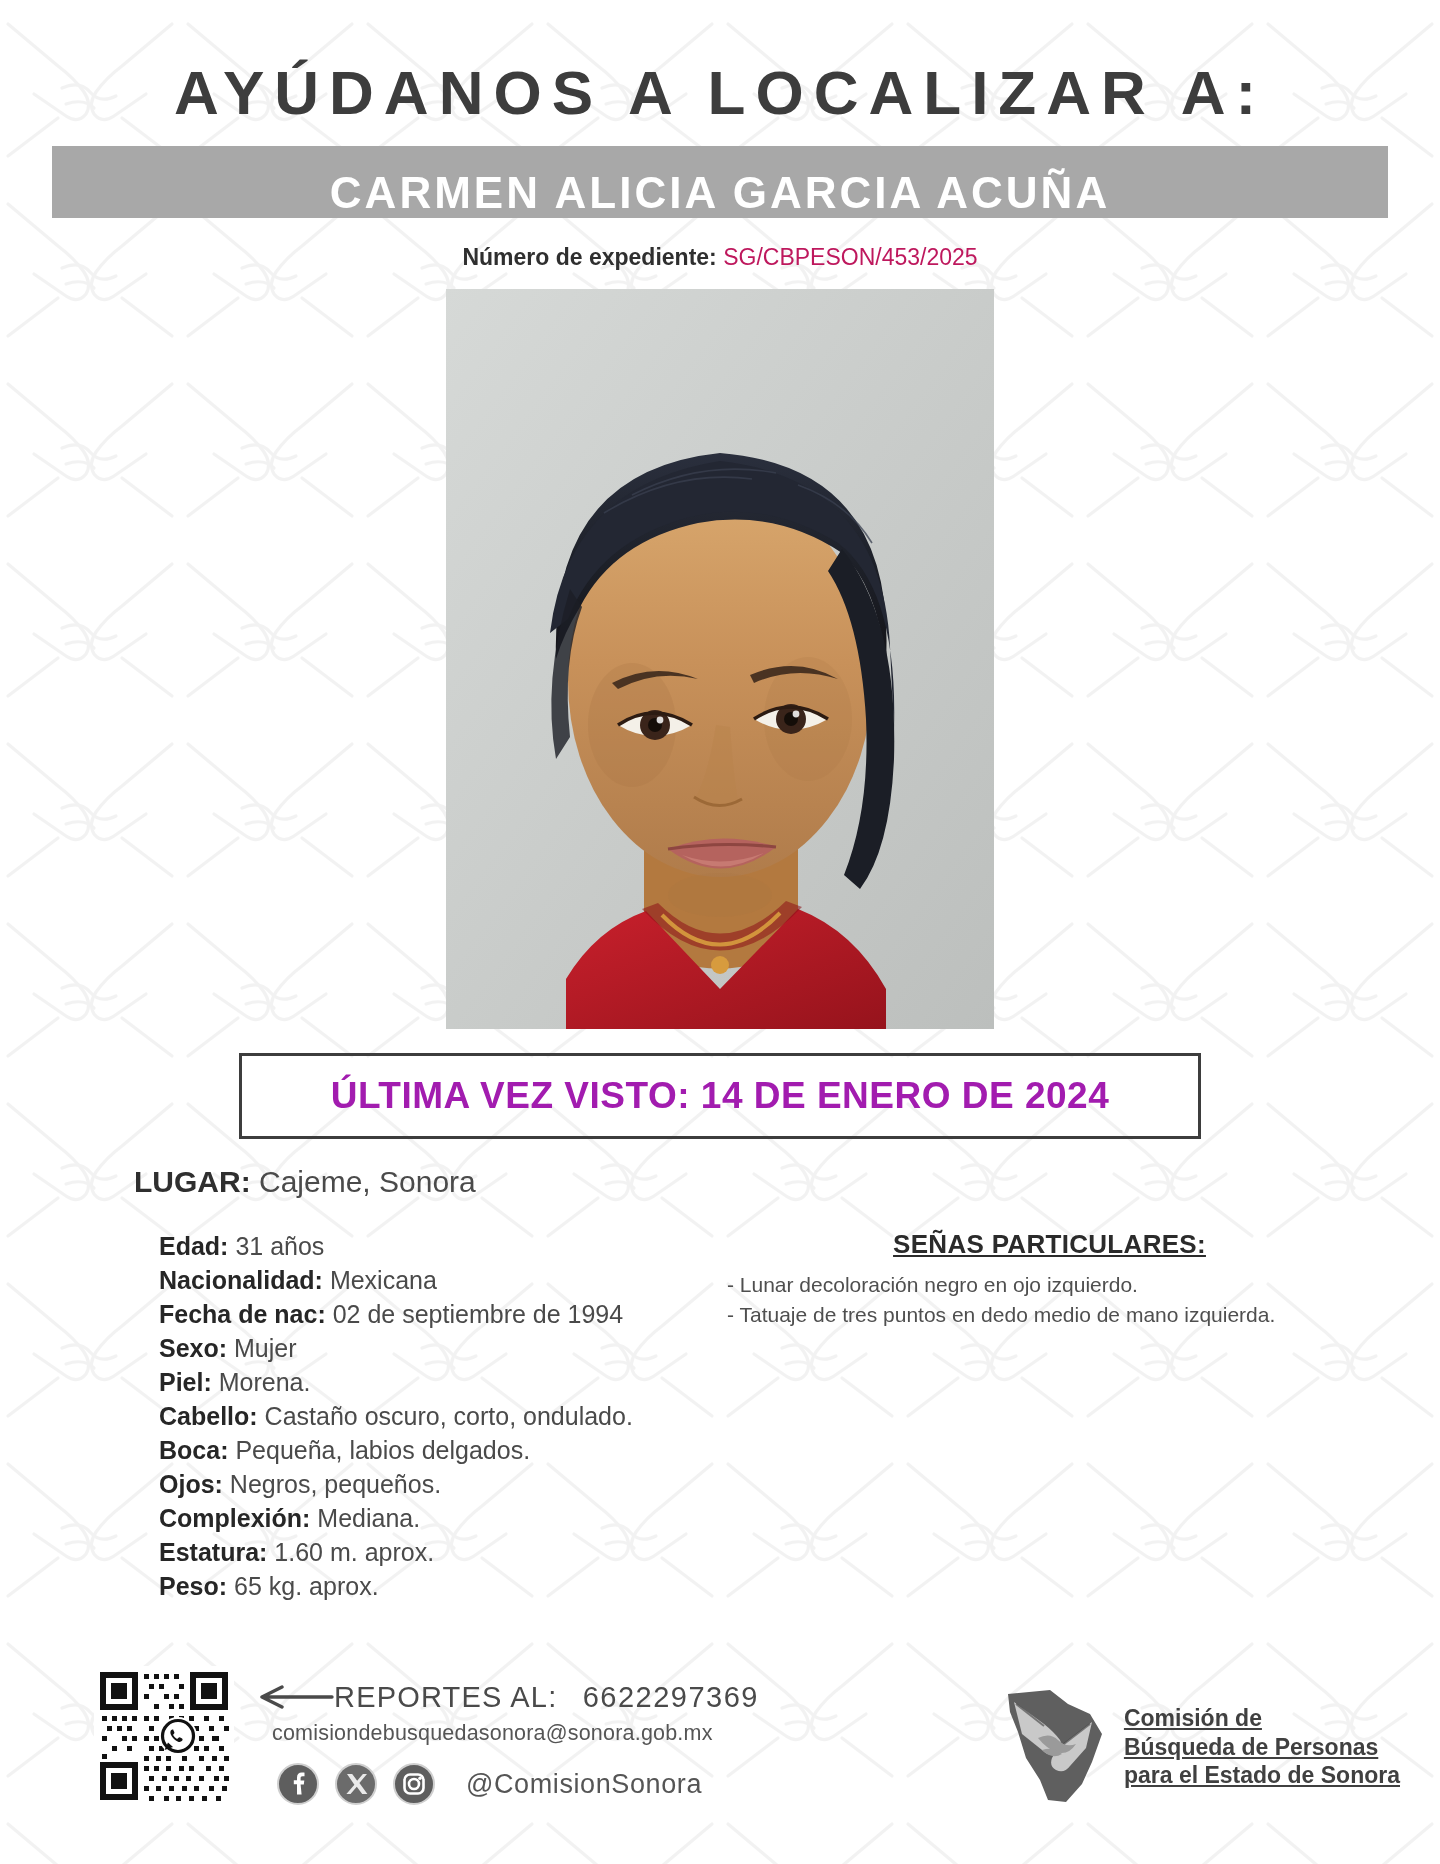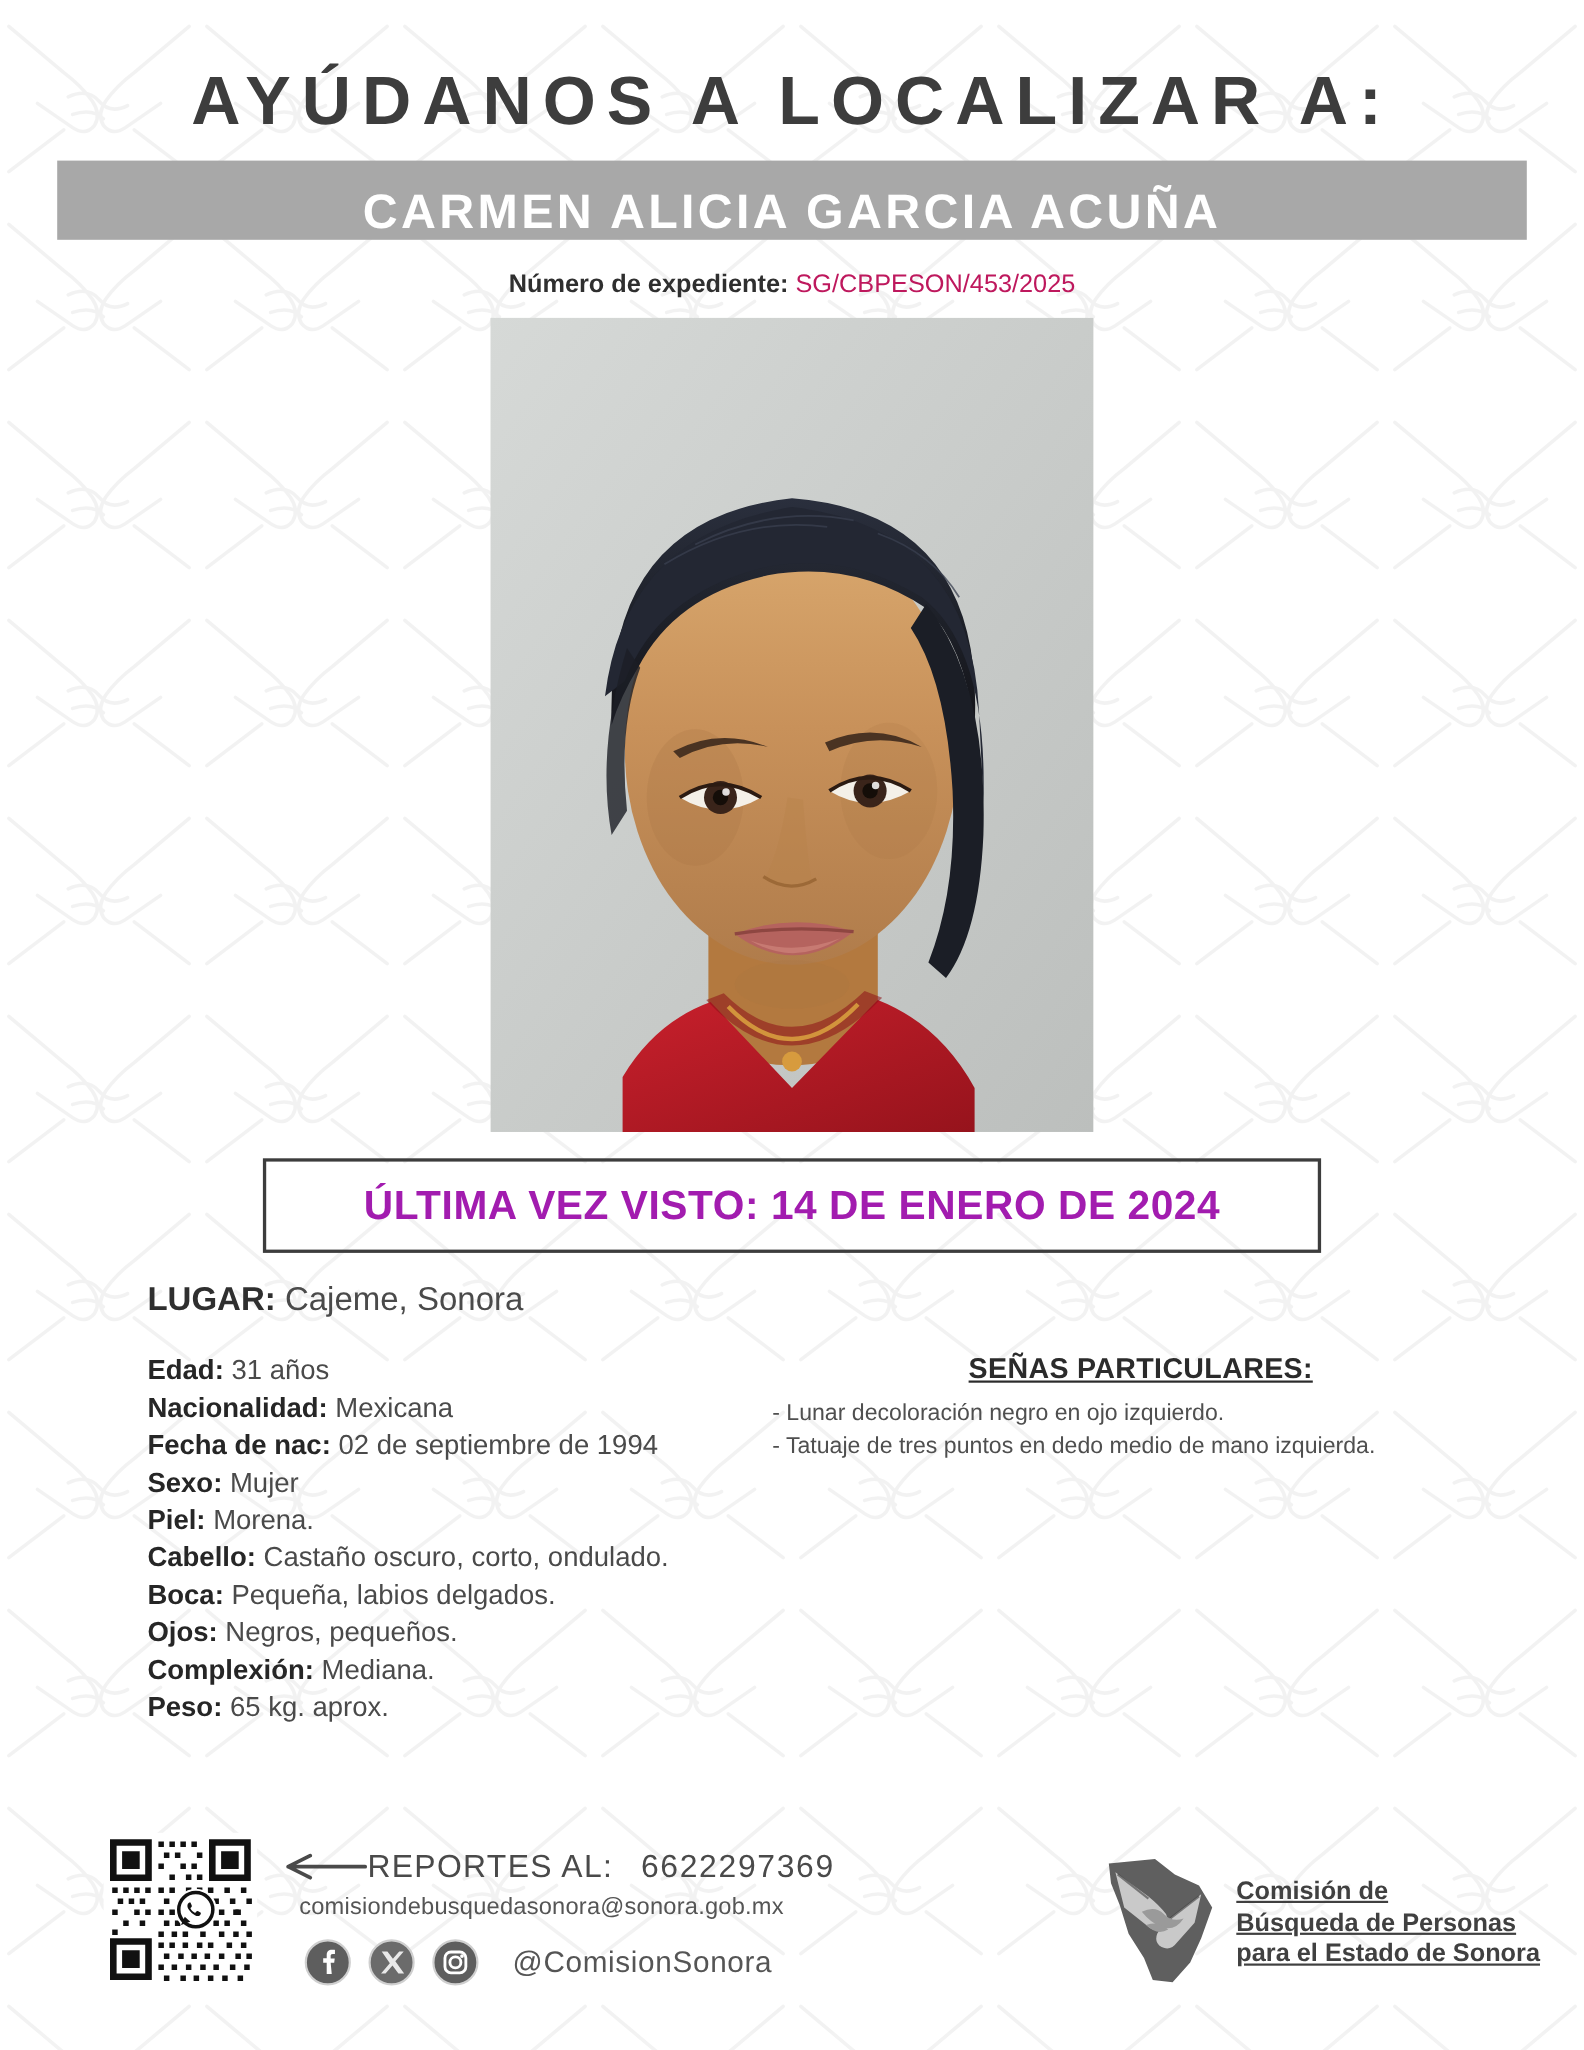--- a/index.html
+++ b/index.html
@@ -110,20 +110,21 @@
     color: #4a4a4a;
     white-space: nowrap;
   }
   .lugar .lbl { font-weight: bold; color: #2f2f2f; }
 
   
   .cols {
     display: flex;
     margin-top: 30px;
     padding: 0 0 0 134px;
+    margin-left: 25px;
   }
   .col-left { width: 560px; flex: none; }
   .col-right { flex: 1; padding-right: 60px; }
 
   .detail-line {
     font-size: 25px;
     line-height: 1.36;
     color: #4a4a4a;
     white-space: nowrap;
   }
@@ -378,20 +379,24 @@
       </div>
       <div class="detail-line">
         <span class="lbl">Ojos:</span>
         <span class="val">Negros, pequeños.</span>
       </div>
       <div class="detail-line">
         <span class="lbl">Complexión:</span>
         <span class="val">Mediana.</span>
       </div>
       <div class="detail-line">
+        <span class="lbl">Estatura:</span>
+        <span class="val">1.60 m. aprox.</span>
+      </div>
+      <div class="detail-line">
         <span class="lbl">Peso:</span>
         <span class="val">65 kg. aprox.</span>
       </div>
     </div>
 
     <div class="col-right">
       <div class="senas-title">SEÑAS PARTICULARES:</div>
       <div class="senas-item">- Lunar decoloración negro en ojo izquierdo.</div>
       <div class="senas-item">- Tatuaje de tres puntos en dedo medio de mano izquierda.</div>
     </div>

